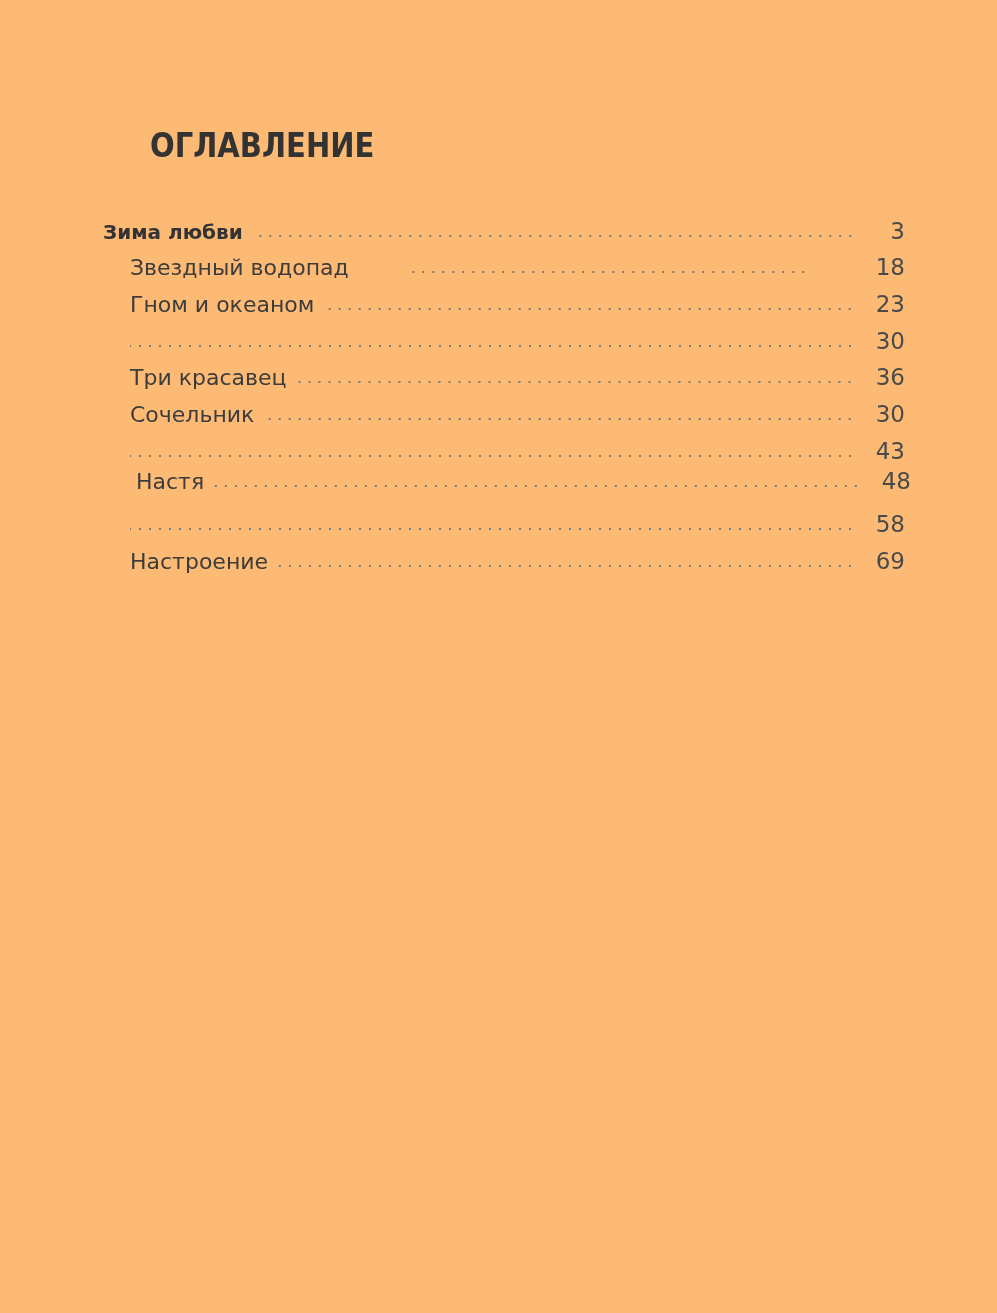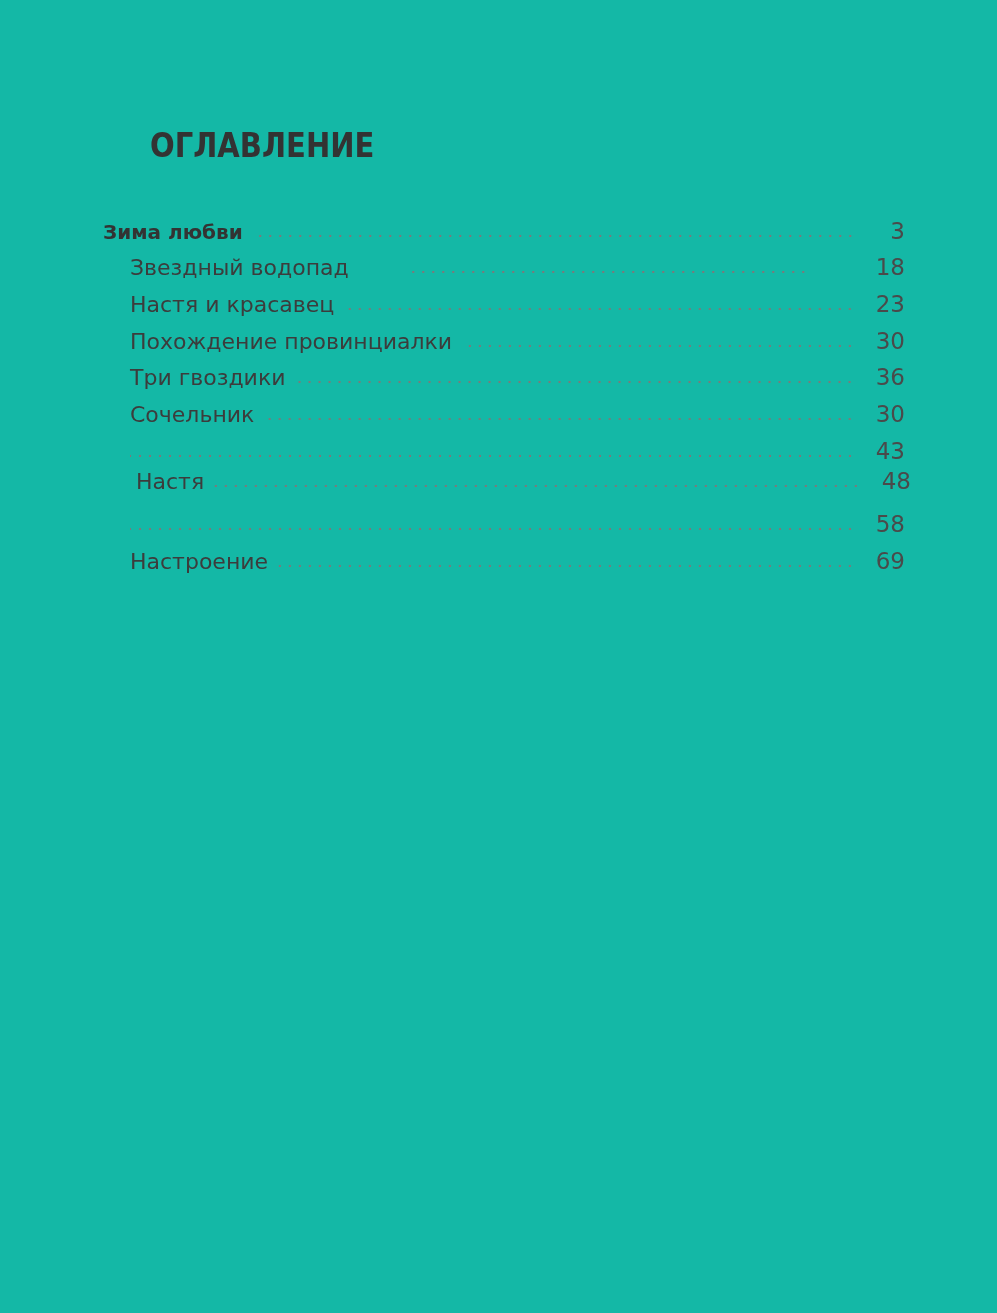--- a/index.html
+++ b/index.html
@@ -12,21 +12,21 @@
       height: 1313px;
       position: relative;
       overflow: hidden;
       font-family: "DejaVu Sans", sans-serif;
       color: #3a3a3a;
     }
     .page {
       position: absolute;
       left: 0; top: 0;
       width: 997px; height: 1313px;
-      background: #14b8a6;
+      background: #fdba74;
     }
     .title {
       position: absolute;
       left: 150px;
       top: 126px;
       font-family: "DejaVu Sans", sans-serif;
       font-weight: bold;
       font-size: 33px;
       letter-spacing: 0px;
       color: #333333;
@@ -93,35 +93,34 @@
     </div>
 
     <div class="row" style="left:130px; top:36px; width:775px;gap:47px;">
       <span class="label">Звездный водопад</span>
       <span class="dots"></span>
       <span style="width:50px;"></span>
       <span class="page-num">18</span>
     </div>
 
     <div class="row" style="left:130px; top:73px; width:775px;">
-      <span class="label">Настя и красавец</span>
+      <span class="label">Гном и океаном</span>
       <span class="dots"></span>
       <span style="width:50px;"></span>
       <span class="page-num">23</span>
     </div>
 
     <div class="row" style="left:130px; top:110px; width:775px;">
-      <span class="label">Похождение провинциалки</span>
       <span class="dots"></span>
       <span style="width:50px;"></span>
       <span class="page-num">30</span>
     </div>
 
     <div class="row" style="left:130px; top:146px; width:775px;">
-      <span class="label">Три гвоздики</span>
+      <span class="label">Три красавец</span>
       <span class="dots"></span>
       <span style="width:50px;"></span>
       <span class="page-num">36</span>
     </div>
 
     <div class="row" style="left:130px; top:183px; width:775px;">
       <span class="label">Сочельник</span>
       <span class="dots"></span>
       <span style="width:50px;"></span>
       <span class="page-num">30</span>

